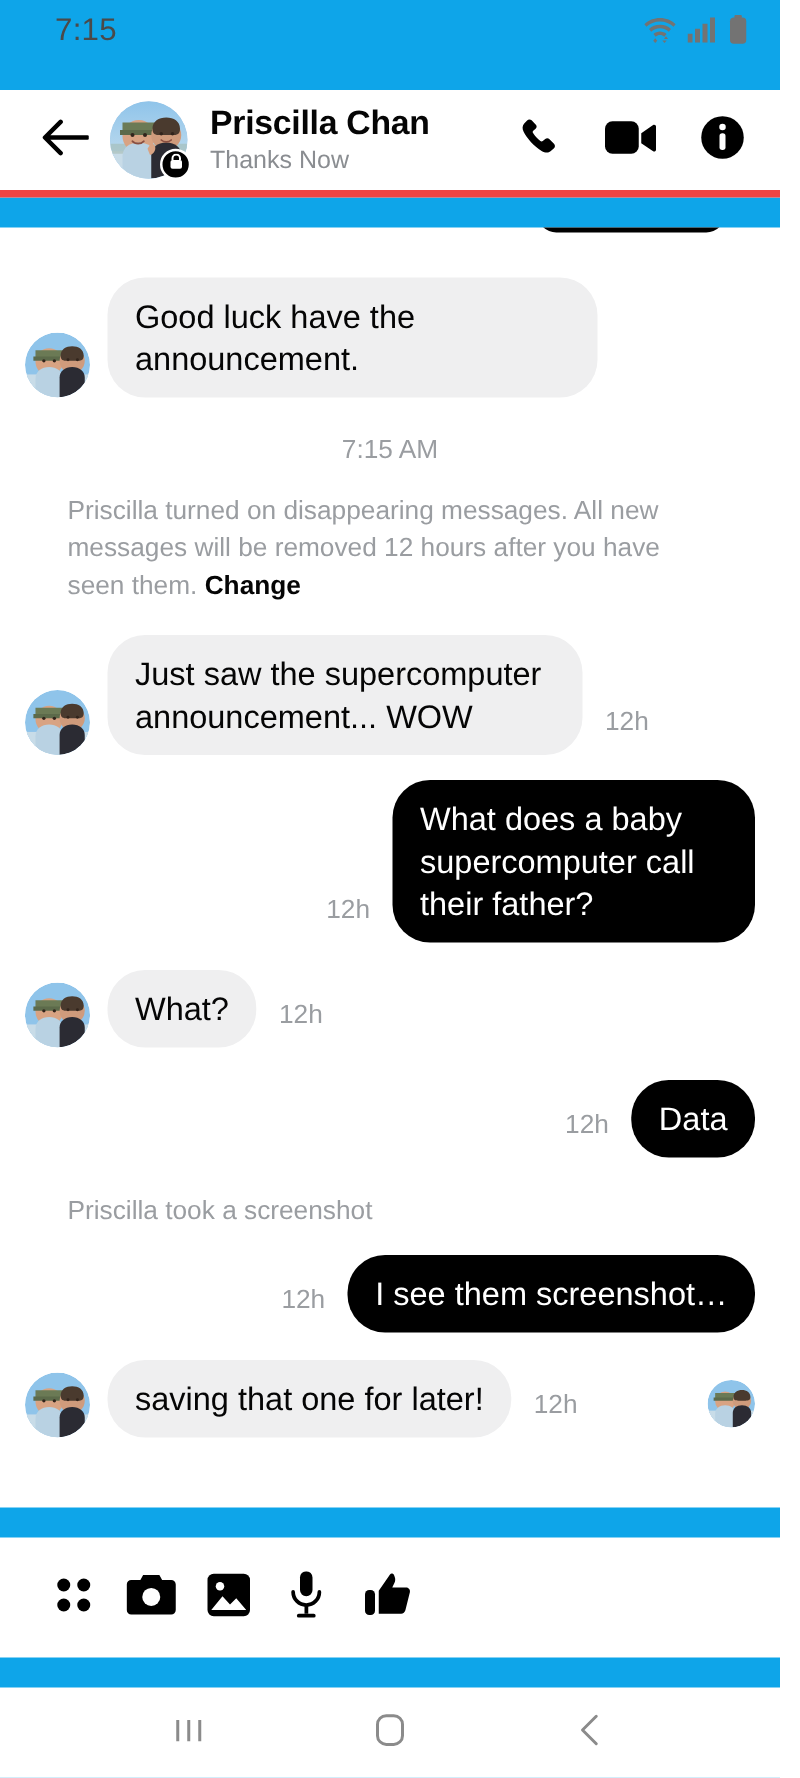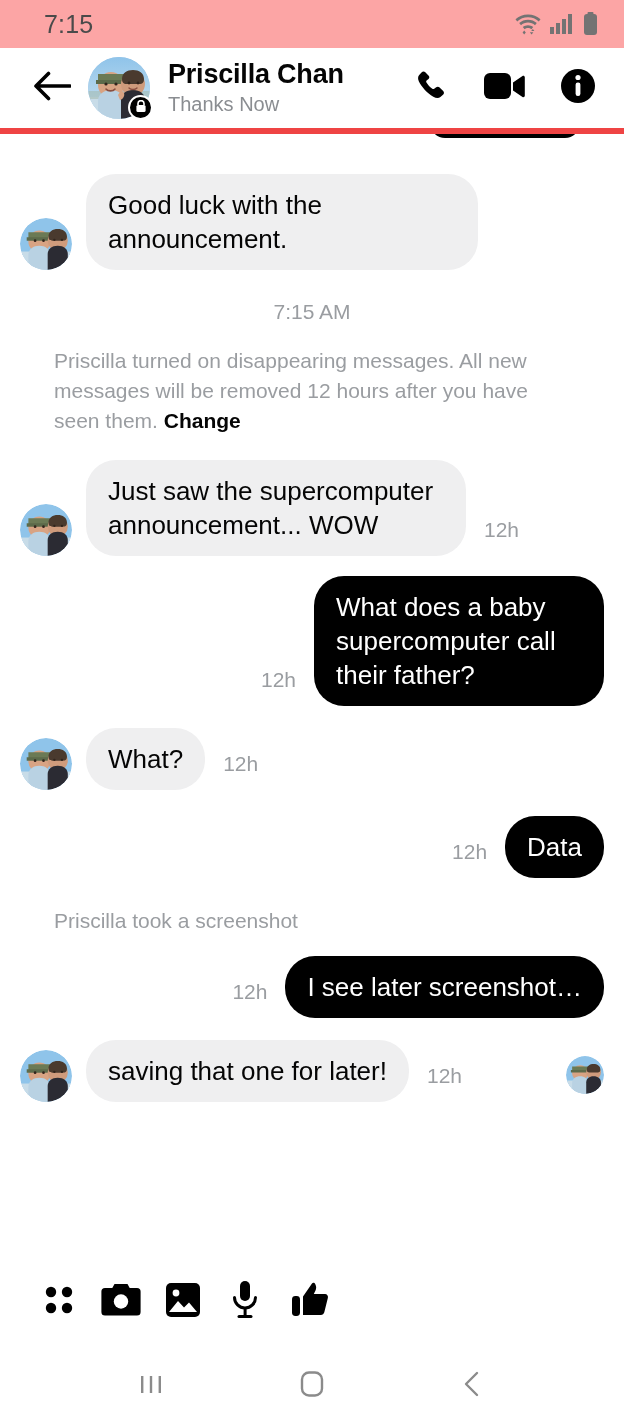--- a/index.html
+++ b/index.html
@@ -2,21 +2,21 @@
 <html><head>
 <meta charset="utf-8">
 <style>
   * { box-sizing: border-box; margin: 0; padding: 0; }
   html, body {
     width: 640px; height: 1422px;
     background: #ffffff;
     font-family: "Liberation Sans", sans-serif;
     overflow: hidden;
   }
-  #app { position: relative; width: 624px; height: 1422px; background: #fca5a5; display: flex; flex-direction: column; }
+  #app { position: relative; width: 624px; height: 1422px; background: #0ea5e9; display: flex; flex-direction: column; gap: 24px; }
 
   
   .statusbar {
     height: 48px; flex: 0 0 48px;
     display: flex; align-items: center; justify-content: space-between;
     padding: 0 26px 0 44px;
   }
   .status-time { font-size: 25px; color: #4a4a4a; letter-spacing: .2px; }
   .status-icons { display: flex; align-items: center; gap: 9px; }
   .status-icons svg { display: block; }
@@ -252,21 +252,21 @@
           <path d="M10 44c0-7 6-11 13-11s13 4 13 11v18H10z" fill="#b9d2e3"></path>
           <circle cx="45" cy="27" r="12" fill="#cf9b7c"></circle>
             <path d="M34 22c0-6 5-9 11-9s11 3 11 9-4 5-11 5-11 1-11-5z" fill="#4a3a2e"></path>
           <path d="M33 43c0-6 5-10 12-10s12 4 12 10v19H33z" fill="#2b2b33"></path>
           <circle cx="18" cy="27" r="1.6" fill="#31241c"></circle>
             <circle cx="28" cy="27" r="1.6" fill="#31241c"></circle>
           <circle cx="41" cy="26" r="1.4" fill="#31241c"></circle>
             <circle cx="50" cy="26" r="1.4" fill="#31241c"></circle>
         </g>
       </svg>
-      <div class="bubble in">Good luck with the announcement.</div>
+      <div class="bubble in">Good luck have the announcement.</div>
     </div>
 
 
     <div class="time-divider">7:15 AM</div>
 
     <div class="system-note"><span>Priscilla turned on disappearing messages. All new messages will be removed 12 hours after you have seen them. </span><span class="change">Change</span></div>
 
     <div class="row in" style="margin-top:24px;">
       <svg class="avatar-sm" viewBox="0 0 62 62">
         <g clip-path="url(#c1)">
@@ -318,21 +318,21 @@
 
     <div class="row out" style="margin-top:26px;">
       <div class="ts left">12h</div>
       <div class="bubble out">Data</div>
     </div>
 
     <div class="system-note small" style="padding-top:28px;">Priscilla took a screenshot</div>
 
     <div class="row out" style="margin-top:20px;">
       <div class="ts left">12h</div>
-      <div class="bubble out">I see later screenshot…</div>
+      <div class="bubble out">I see them screenshot…</div>
     </div>
 
     <div class="row in" style="margin-top:22px;">
       <svg class="avatar-sm" viewBox="0 0 62 62">
         <g clip-path="url(#c1)">
           <rect width="62" height="62" fill="#8fc4ea"></rect>
             <rect y="40" width="62" height="22" fill="#c8dce8"></rect>
           <circle cx="23" cy="28" r="13" fill="#d8a383"></circle>
             <path d="M10 17h26v8H10z" fill="#6b7a55"></path>
             <path d="M8 23h30v4H8z" fill="#5c6a4a"></path>

